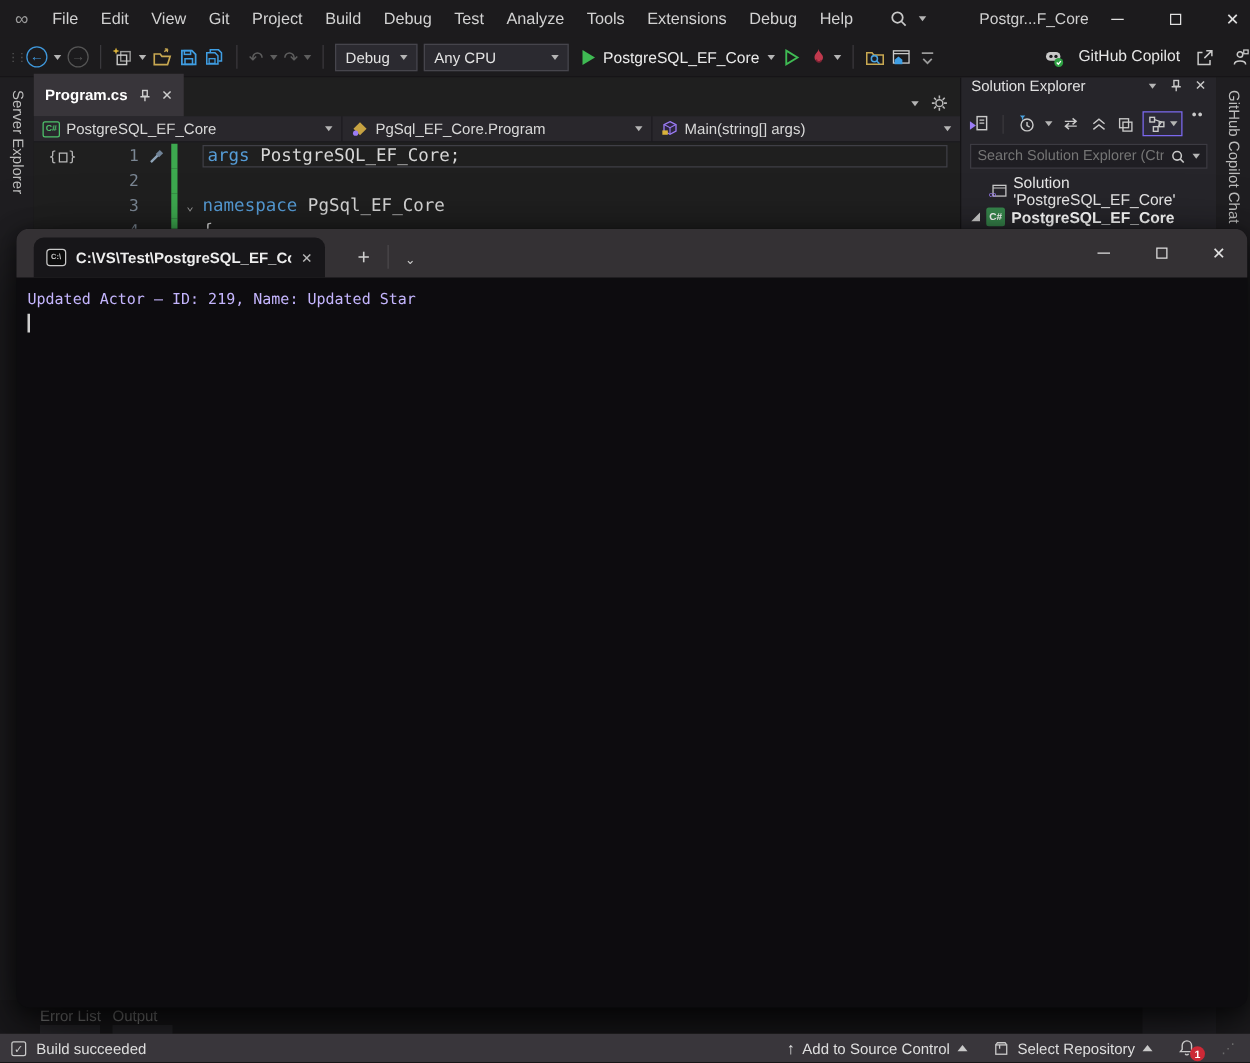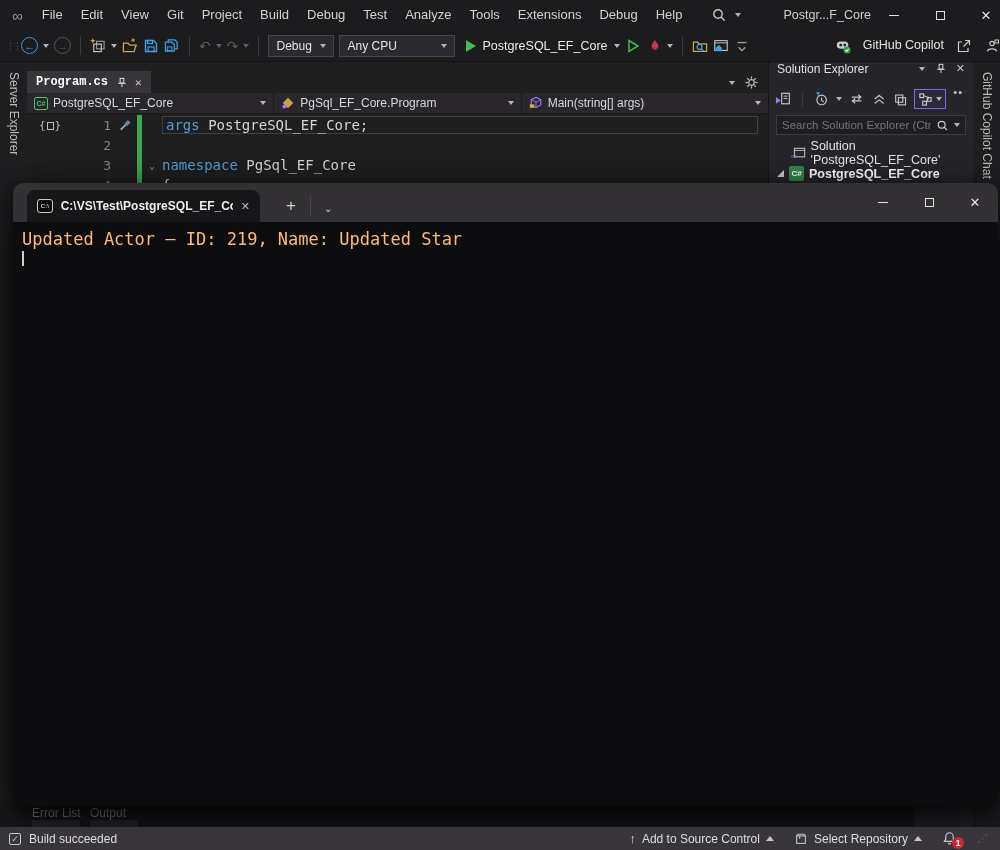--- a/index.html
+++ b/index.html
@@ -40,21 +40,21 @@
   
   .main { position:absolute; top:62px; left:0; width:1000px; height:765px; background:#1f1f1f; }
   .side-strip { position:absolute; top:0; width:27px; height:100%; background:#1f1e21; }
   .side-strip.left { left:0; }
   .side-strip.right { left:973px; width:27px; }
   .vtext { writing-mode:vertical-rl; font-size:12px; color:#bdbdbd; padding-top:10px; margin-left:7px; white-space:nowrap; }
 
   
   .editor { position:absolute; left:27px; top:0; width:741px; height:100%; background:#1f1f1f; }
   .tabrow { height:31px; display:flex; align-items:flex-end; }
-  .etab { height:22px; background:#38353a; display:flex; align-items:center; gap:8px; padding:0 9px; font-size:12px; font-weight:bold; color:#ffffff;font-family:Liberation Mono, monospace; }
+  .etab { height:34px; background:#38353a; display:flex; align-items:center; gap:8px; padding:0 9px; font-size:12px; font-weight:bold; color:#ffffff; }
   .etab .ticon { color:#cfcfcf; font-weight:normal; font-size:11px; }
   .tabrow-right { margin-left:auto; display:flex; align-items:center; gap:10px; padding:0 10px 4px 0; }
   .crumbbar { height:21px; background:#29272c; border-bottom:1px solid #19181b; display:flex; }
   .crumb { flex:1; display:flex; align-items:center; gap:5px; padding:0 7px; border-right:1px solid #1c1b1f; font-size:12px; color:#d8d8d8; }
   .crumb .dd { margin-left:auto; }
   .cs-badge { width:14px; height:13px; border:1px solid #4ec26b; color:#4ec26b; font-size:7px; font-weight:bold; display:flex; align-items:center; justify-content:center; border-radius:2px; }
   .code { padding-top:1px; font-family:"DejaVu Sans Mono", monospace; font-size:14px; }
   .crow { display:flex; height:20px; align-items:center; }
   .col-outline { width:46px; color:#bdbdbd; font-size:11px; text-align:center; }
   .mini-box { display:inline-block; width:7px; height:8px; border:1px solid #bdbdbd; vertical-align:-1px; margin:0 1px; }
@@ -103,21 +103,21 @@
   .term-bar { height:39px; background:#343134; display:flex; align-items:flex-end; }
   .term-tab { width:233px; height:32px; margin-left:14px; background:#171619; border-radius:8px 8px 0 0; display:flex; align-items:center; gap:8px; padding:0 10px; }
   .term-tab-icon { width:16px; height:14px; border:1px solid #c9c9c9; border-radius:3px; color:#c9c9c9; font-size:6px; font-weight:bold; display:flex; align-items:center; justify-content:center; background:#0c0c0c; }
   .term-tab-title { font-size:12px; font-weight:bold; color:#ededed; white-space:nowrap; overflow:hidden; }
   .term-tab-close { margin-left:auto; color:#b9b9b9; font-size:11px; }
   .term-plus { color:#cfcfcf; font-size:17px; font-weight:300; margin:0 0 6px 26px; }
   .term-div { width:1px; height:19px; background:#4b484b; margin:0 13px 7px 14px; }
   .term-chev { color:#cfcfcf; font-size:10px; margin-bottom:8px; }
   .term-winbtns { margin-left:auto; display:flex; align-self:stretch; align-items:center; }
   .term-winbtn { width:46px; height:39px; display:flex; align-items:center; justify-content:center; color:#eaeaea; }
-  .term-body { padding:8px 0 0 9px; font-family:"DejaVu Sans Mono", monospace; font-size:17px; color:#fdba74; line-height:19px; }
+  .term-body { padding:8px 0 0 9px; font-family:"DejaVu Sans Mono", monospace; font-size:12px; color:#c4b5fd; line-height:19px; }
   .cursor { display:inline-block; width:2px; height:15px; background:#cfcfcf; margin-top:2px; }
 
   svg { display:block; }
 </style>
 </head>
 <body>
 
 <div class="screen">
 
   <div class="titlebar">

